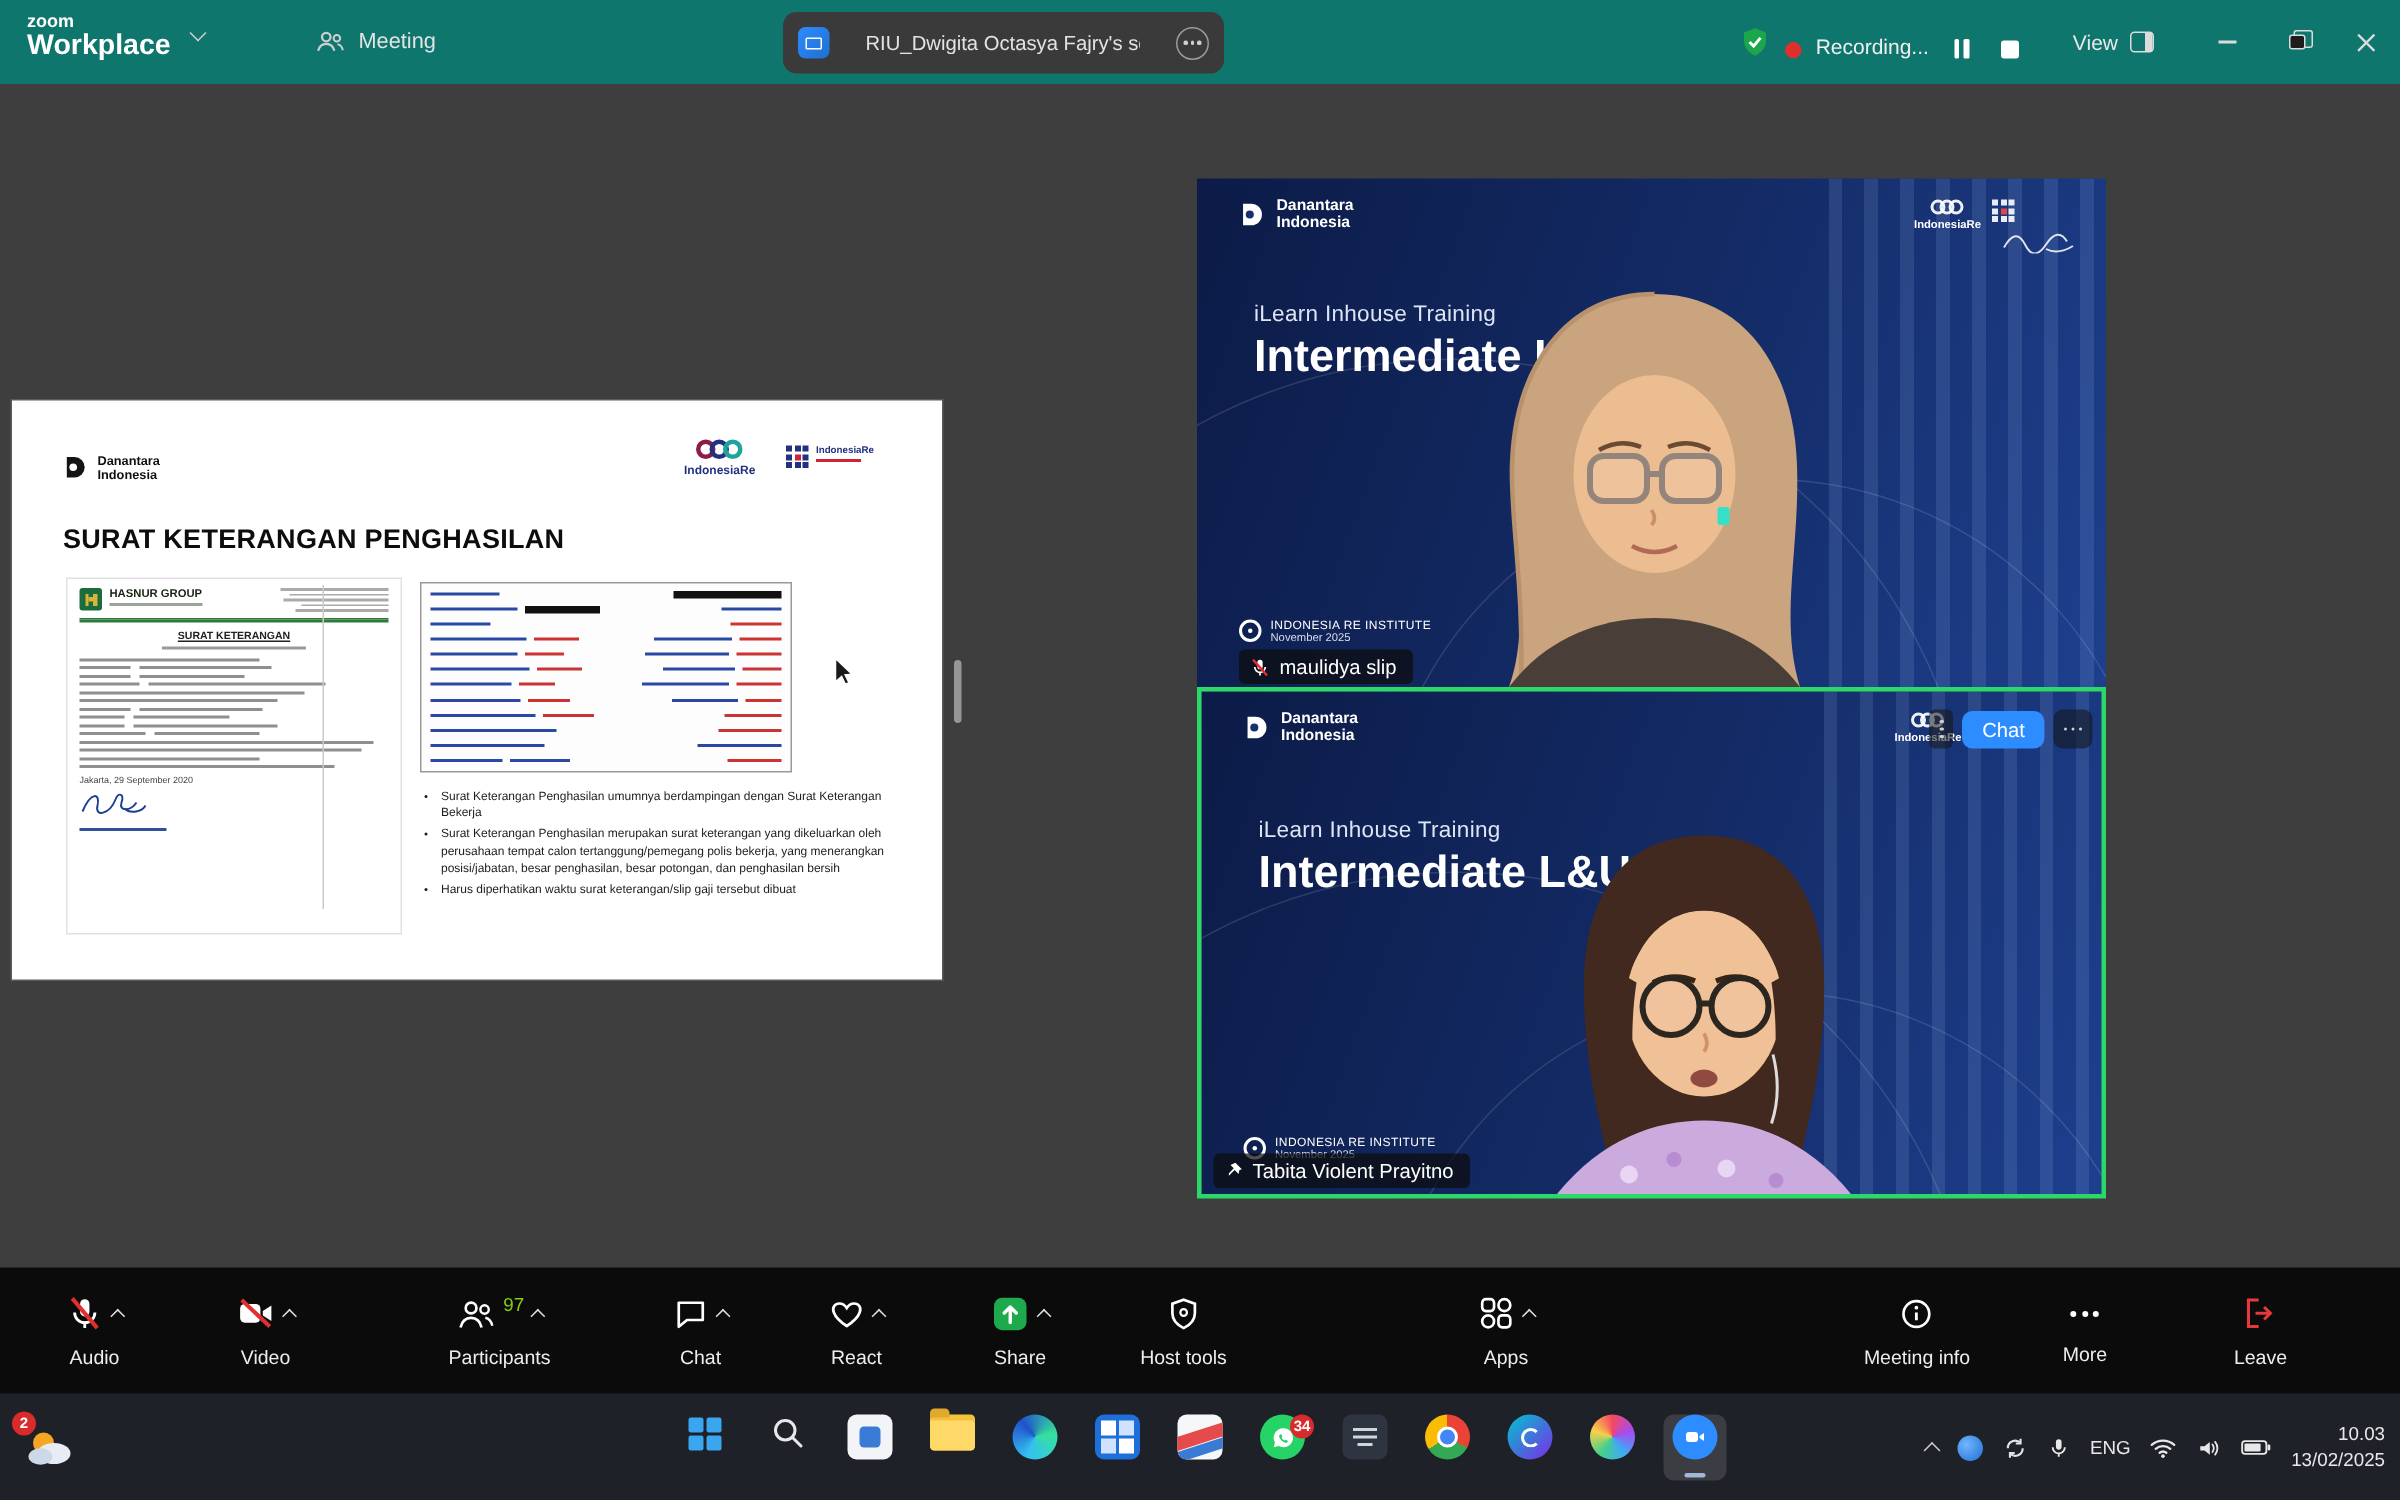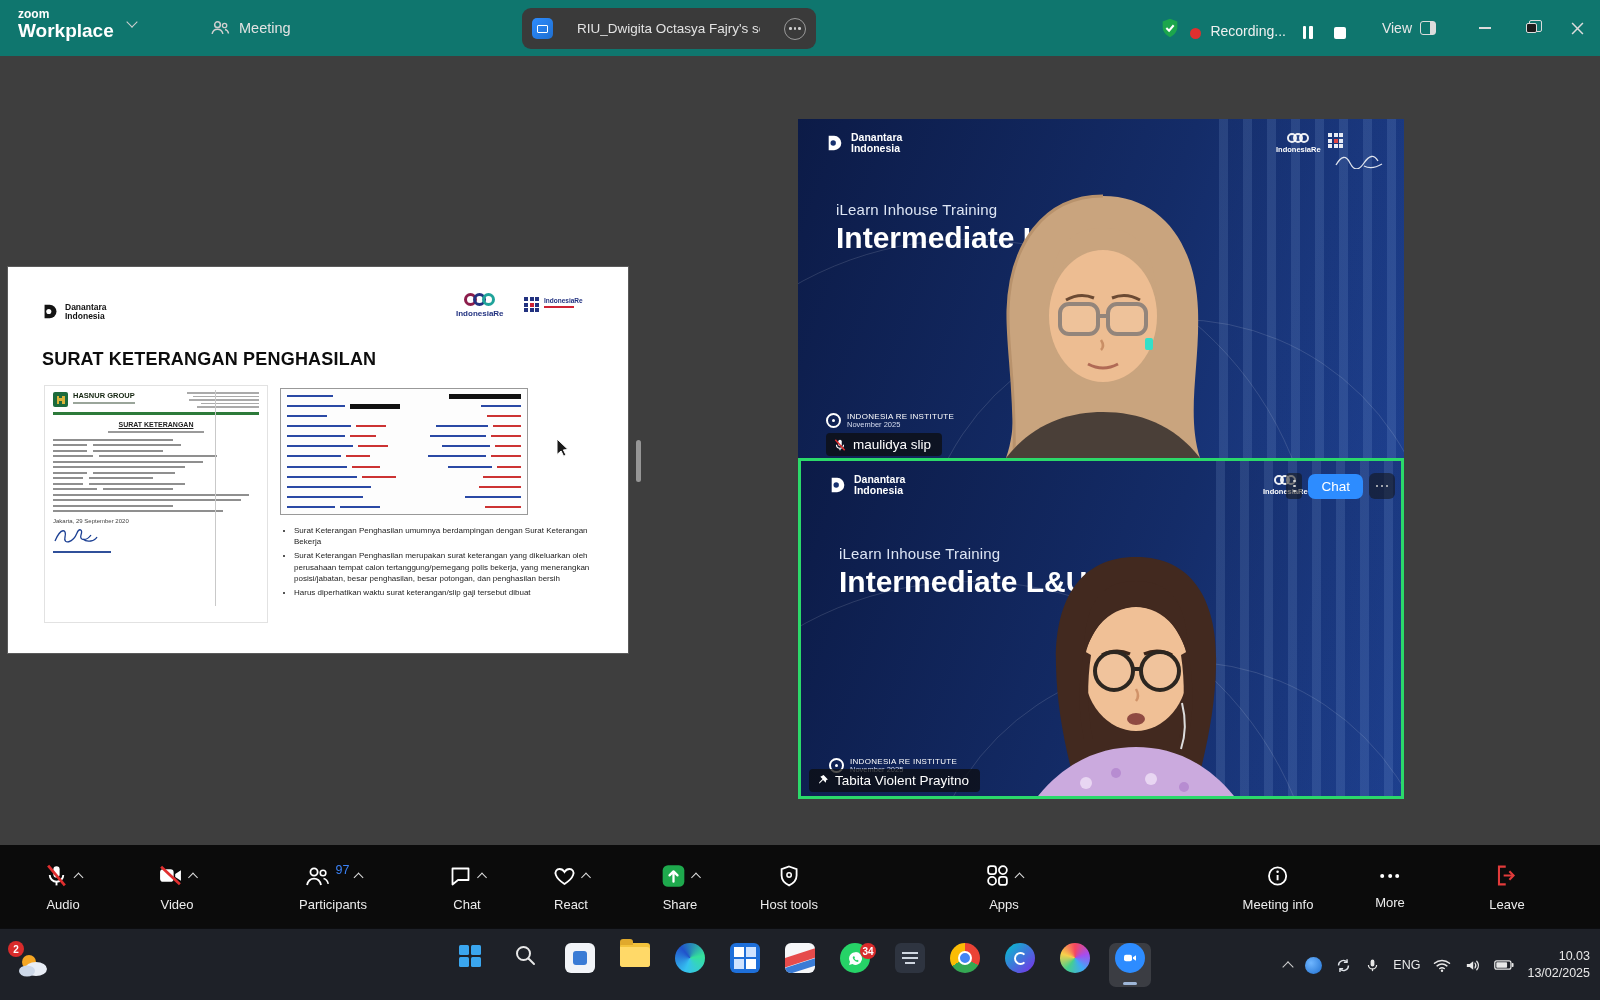--- a/index.html
+++ b/index.html
@@ -127,21 +127,21 @@
   .vdots{width:16px;height:26px;background:rgba(20,20,20,.55);border-radius:4px;display:flex;flex-direction:column;align-items:center;justify-content:center;gap:2.5px;cursor:pointer}
   .mute-btn{background:#2d8cff;color:#fff;border:none;font-size:13.5px;font-family:"Liberation Sans",sans-serif;padding:5px 13px;border-radius:7px;cursor:pointer}
   .tile-more{width:26px;height:26px;background:rgba(20,20,20,.55);border-radius:6px;display:flex;align-items:center;justify-content:center;gap:2.5px;cursor:pointer}
 
   
   .toolbar{position:absolute;left:0;right:0;bottom:72px;height:83px;background:#0b0b0b;z-index:40}
   .tb-item{position:absolute;top:0;height:83px;transform:translateX(-50%);display:flex;flex-direction:column;align-items:center;justify-content:center;gap:7px;cursor:pointer}
   .tb-row{display:flex;align-items:center;gap:6px;height:28px}
   .tb-label{font-size:13px;color:#ededed;white-space:nowrap}
   .tb-chev{width:7px;height:7px;border-left:1.5px solid #dfdfdf;border-top:1.5px solid #dfdfdf;transform:rotate(45deg);margin-top:4px}
-  .pcount{font-size:12.5px;color:#3b82f6;margin-top:-12px}
+  .pcount{font-size:12.5px;color:#84cc16;margin-top:-12px}
   .recbox{width:23px;height:23px;border:1.6px solid #fff;border-radius:6px;display:flex;align-items:center;justify-content:center;gap:3px}
   .recbox b{width:3px;height:10px;background:#fff;border-radius:.5px}
   .recbox s{width:9px;height:9px;background:#fff;border-radius:1px}
   .hdots{display:flex;gap:3.5px;align-items:center;height:24px}
   .hdots i{width:4px;height:4px;border-radius:50%;background:#fff}
 
   
   .taskbar{position:absolute;left:0;right:0;bottom:0;height:72px;background:#1e2128;border-top:1px solid #0c0d10;z-index:50}
   .weather{position:absolute;left:10px;top:14px;width:46px;height:44px;display:flex;align-items:center;justify-content:center;cursor:pointer}
   .badge{position:absolute;background:#d92b2b;color:#fff;border-radius:50%;font-size:10px;min-width:16px;height:16px;display:flex;align-items:center;justify-content:center;font-weight:bold}

